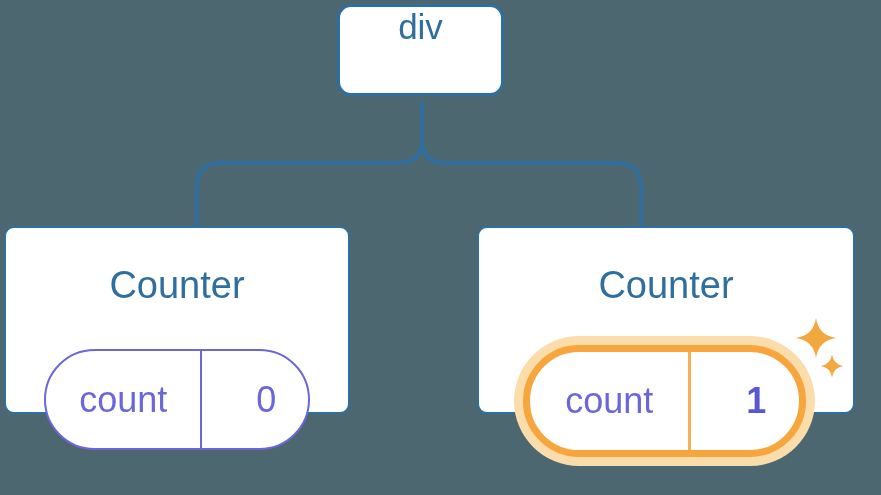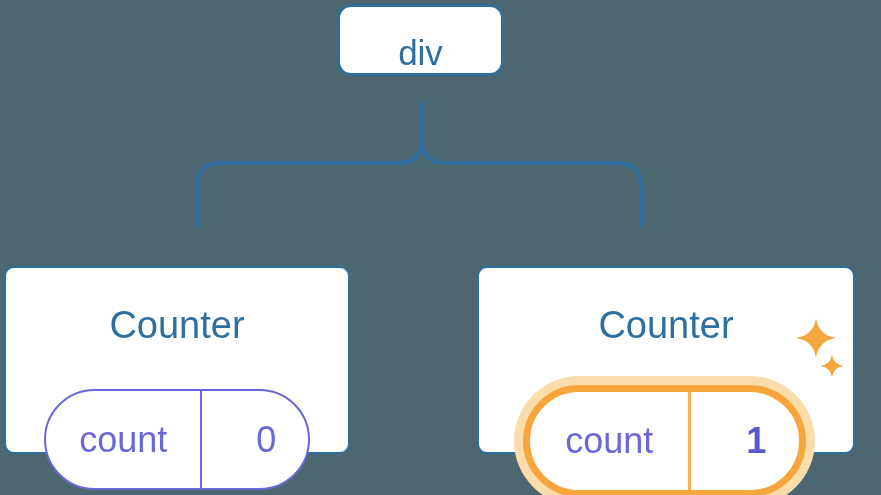--- a/index.html
+++ b/index.html
@@ -20,25 +20,25 @@
     background: var(--background);
     font-family: "Liberation Sans", sans-serif;
     overflow: hidden;
   }
   .stage { position: absolute; inset: 0; }
 
   
   .root-node {
     position: absolute;
     left: 337px; top: 4px;
-    width: 167px; height: 72px;
+    width: 167px; height: 92px;
     background: var(--card_bg);
     border: 3px solid var(--blue);
     border-radius: 14px;
-    display: flex; align-items: flex-end; justify-content: center;
+    display: flex; align-items: flex-start; justify-content: center;
     font-size: 35px;
     color: var(--blue);
   }
 
   
   .connectors {
     position: absolute; left: 0; top: 0;
     width: 881px; height: 495px;
     pointer-events: none;
   }
@@ -48,21 +48,20 @@
     stroke-width: 4;
   }
 
   
   .card {
     position: absolute;
     top: 226px; height: 188px;
     background: var(--card_bg);
     border: 2px solid var(--blue);
     border-radius: 10px;
-    margin-top: 40px;
   }
   .card-left  { left: 4px;   width: 346px; }
   .card-right { left: 477px; width: 378px; }
 
   .card-title {
     margin-top: 36px;
     text-align: center;
     font-size: 38px;
     font-weight: 500;
     color: var(--blue);

